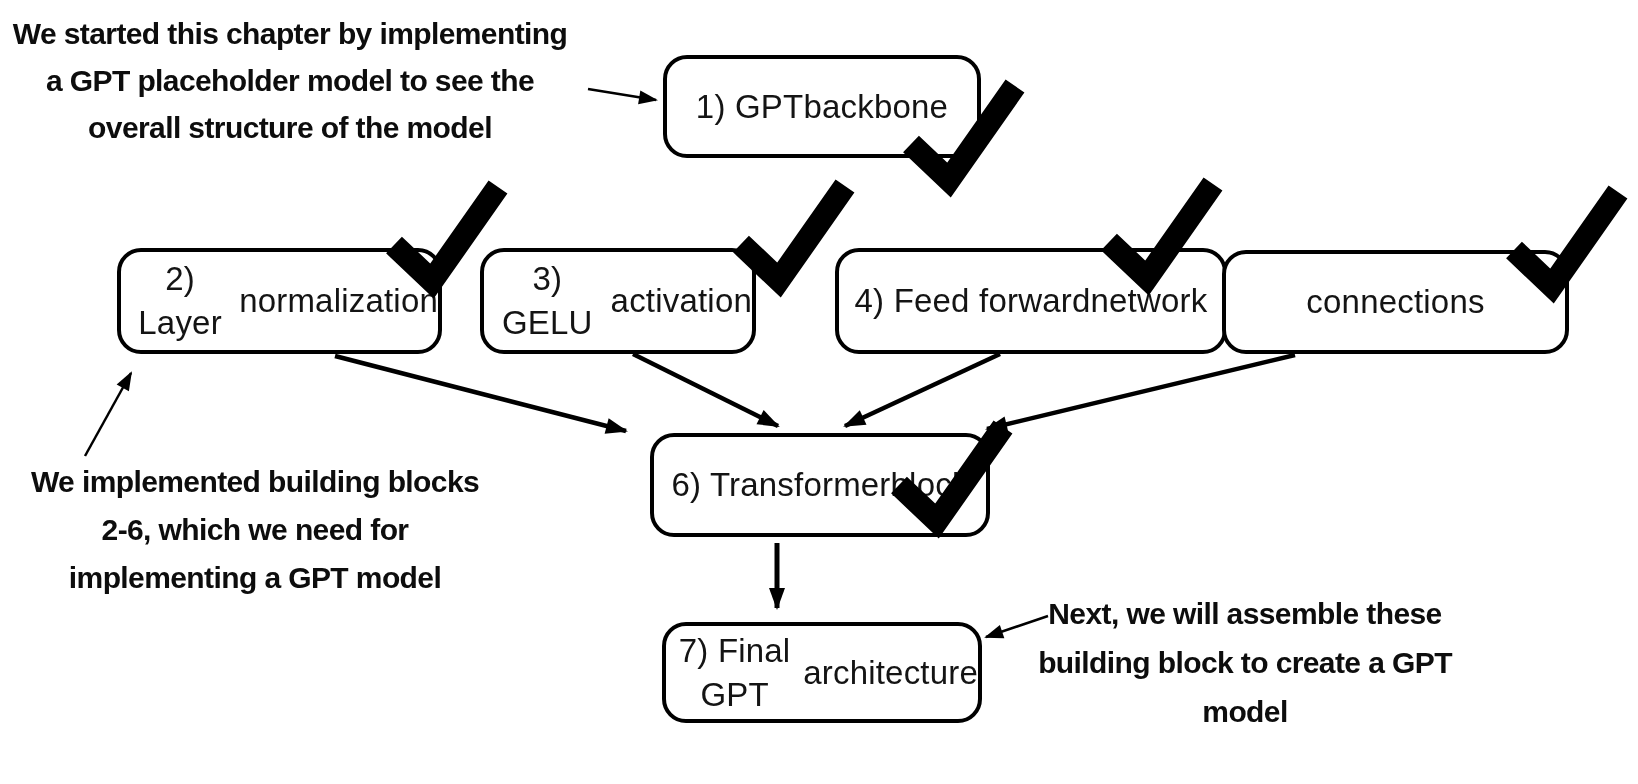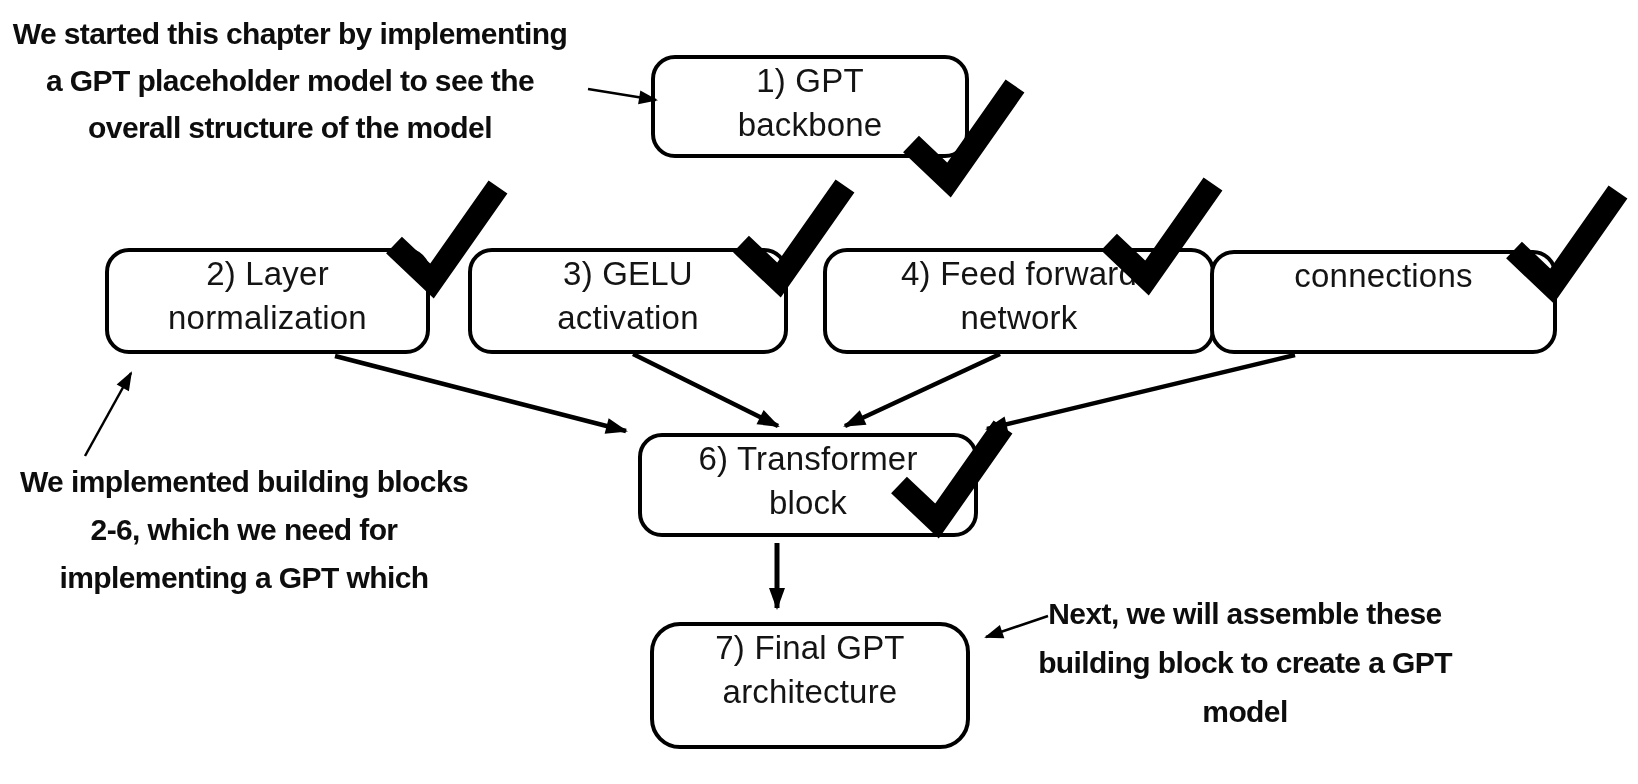--- a/index.html
+++ b/index.html
@@ -11,40 +11,41 @@
     overflow:hidden;
   }
   
   .node{
     position:absolute;
     box-sizing:border-box;
     border:4px solid #000;
     border-radius:24px;
     background:#fff;
     display:flex;
-    flex-direction:column;
     align-items:center;
+    justify-content:center;
     text-align:center;
     color:#141414;
     font-size:33px;
     line-height:44px;
     letter-spacing:0.2px;
+    margin-left:12px;
   }
   
   .note{
     position:absolute;
     text-align:center;
     color:#0d0d0d;
     font-weight:bold;
     font-size:30px;
     letter-spacing:-0.6px;
   }
   .note span{display:block;}
   .note-intro{left:5px;top:10px;width:570px;line-height:47px;}
-  .note-blocks{left:14px;top:458px;width:460px;line-height:48px;}
+  .note-blocks{left:25px;top:458px;width:460px;line-height:48px;}
   .note-next{left:1035px;top:589px;width:420px;line-height:49px;}
   svg.overlay{
     position:absolute;left:0;top:0;
     pointer-events:none;
   }
 </style>
 </head>
 <body>
 
 <div class="canvas">
@@ -52,54 +53,54 @@
   <div class="node" style="left:651px;top:55px;width:318px;height:103px;">
     <span>1) GPT</span>
     <span>backbone</span>
   </div>
 
   <div class="node" style="left:105px;top:248px;width:325px;height:106px;">
     <span>2) Layer</span>
     <span>normalization</span>
   </div>
 
-  <div class="node" style="left:468px;top:248px;width:320px;height:106px;">
+  <div class="node" style="left:468px;top:248px;width:276px;height:106px;">
     <span>3) GELU</span>
     <span>activation</span>
   </div>
 
   <div class="node" style="left:823px;top:248px;width:392px;height:106px;">
     <span>4) Feed forward</span>
     <span>network</span>
   </div>
 
   <div class="node" style="left:1210px;top:250px;width:347px;height:104px;">
     <span>connections</span>
   </div>
 
   <div class="node" style="left:638px;top:433px;width:340px;height:104px;">
     <span>6) Transformer</span>
     <span>block</span>
   </div>
 
-  <div class="node" style="left:650px;top:622px;width:320px;height:127px;border-radius:30px;">
+  <div class="node" style="left:650px;top:622px;width:320px;height:101px;">
     <span>7) Final GPT</span>
     <span>architecture</span>
   </div>
 
   <div class="note note-intro">
     <span>We started this chapter by implementing</span>
     <span>a GPT placeholder model to see the</span>
     <span>overall structure of the model</span>
   </div>
 
   <div class="note note-blocks">
     <span>We implemented building blocks</span>
     <span>2-6, which we need for</span>
-    <span>implementing a GPT which</span>
+    <span>implementing a GPT model</span>
   </div>
 
   <div class="note note-next">
     <span>Next, we will assemble these</span>
     <span>building block to create a GPT</span>
     <span>model</span>
   </div>
 
   <svg class="overlay" width="1638" height="784" viewBox="0 0 1638 784">
     <defs>

